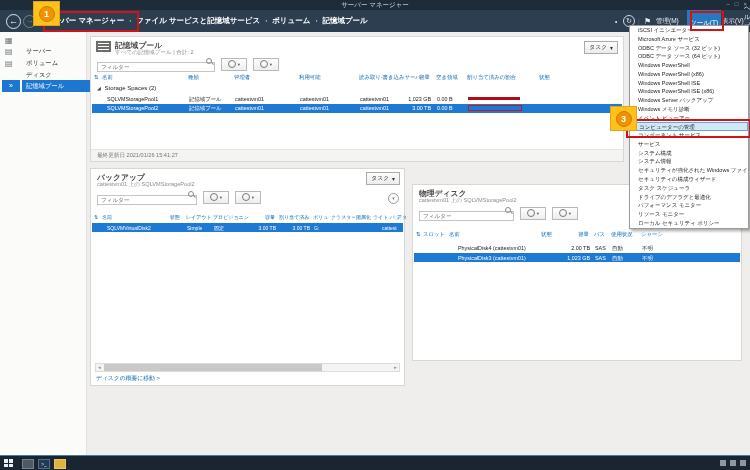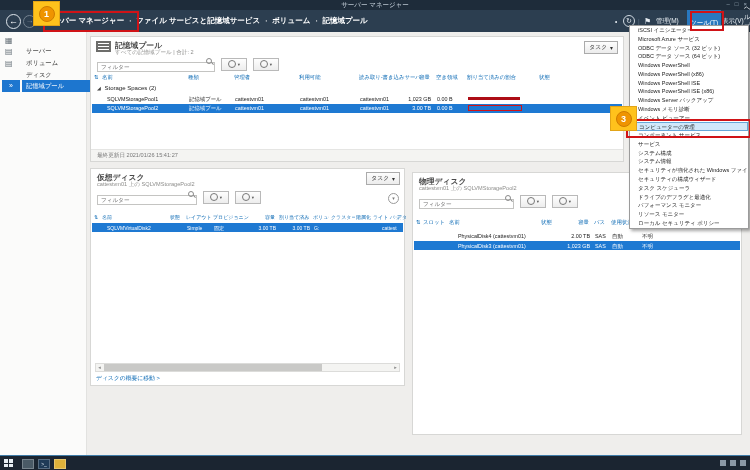--- a/index.html
+++ b/index.html
@@ -28,21 +28,21 @@
   .sidebar{position:absolute;left:0;top:32px;width:86px;height:423px;background:#fbfbfa;border-right:1px solid #e2e2e0;}
   .istrip-ic{position:absolute;left:5px;width:12px;height:9px;color:#5f6a72;font-size:8px;line-height:9px;}
   .sb-item{position:absolute;left:22px;width:64px;height:11px;font-size:6.3px;color:#333;line-height:11px;padding-left:4px;}
   .sb-sel{background:#1d76cf;color:#fff;}
   .sb-selic{position:absolute;left:2px;width:18px;height:12px;background:#1d76cf;color:#fff;
     font-size:7px;line-height:12px;text-align:center;}
   
   .panel{position:absolute;background:#fff;border:1px solid #d7d7d5;box-sizing:border-box;}
   .p-pools{left:90px;top:36px;width:534px;height:126px;}
   .p-vd{left:90px;top:168px;width:315px;height:218px;}
-  .p-pd{left:412px;top:172px;width:330px;height:263px;}
+  .p-pd{left:412px;top:184px;width:330px;height:177px;}
   .p-title{position:absolute;left:24px;top:3px;font-size:7.8px;font-weight:bold;color:#4a4a4a;white-space:nowrap;}
   .p-sub{position:absolute;left:24px;top:12px;font-size:5.6px;color:#8d8d8b;white-space:nowrap;}
   .p-hicon{position:absolute;left:5px;top:4px;width:15px;height:11px;background:#6d6d6b;}
   .p-hicon::after{content:"";position:absolute;left:2px;top:2px;right:2px;height:1px;background:#fff;box-shadow:0 3px 0 #fff,0 6px 0 #fff;}
   .tasks-btn{position:absolute;font-size:5.8px;color:#333;border:1px solid #ababab;
     background:linear-gradient(#fdfdfd,#ececec);padding:1px 4px;display:flex;gap:3px;align-items:center;}
   .filter-row{position:absolute;height:12px;display:flex;align-items:center;gap:6px;}
   .f-wrap{position:relative;}
   .f-input{height:10px;border:1px solid #c4c4c2;font-size:5.6px;padding:0 11px 0 3px;color:#333;
     font-family:"Liberation Sans","DejaVu Sans",sans-serif;box-sizing:border-box;}
@@ -214,21 +214,21 @@
       <span class="po4">cattestvm01</span>
       <span class="po5">cattestvm01</span>
       <span class="po6">3.00 TB</span>
       <span class="po7">0.00 B</span>
       <i class="bar-outline"></i>
     </div>
     <div class="p-foot">最終更新日 2021/01/26 15:41:27</div>
   </div>
 
   <div class="panel p-vd">
-    <div class="p-title" style="left:6px;">仮想ディスク</div>
+    <div class="p-title" style="left:6px;">バックアップ</div>
     <div class="p-sub" style="left:6px;">cattestvm01 上の SQLVMStoragePool2</div>
     <div class="tasks-btn" style="right:4px;top:3px;">
       <span>タスク</span>
       <span>▾</span>
     </div>
     <div class="filter-row" style="left:6px;top:22px;">
       <span class="f-wrap">
         <input class="f-input" style="width: 100px;" placeholder="フィルター">
         <span class="mag"></span>
       </span>

